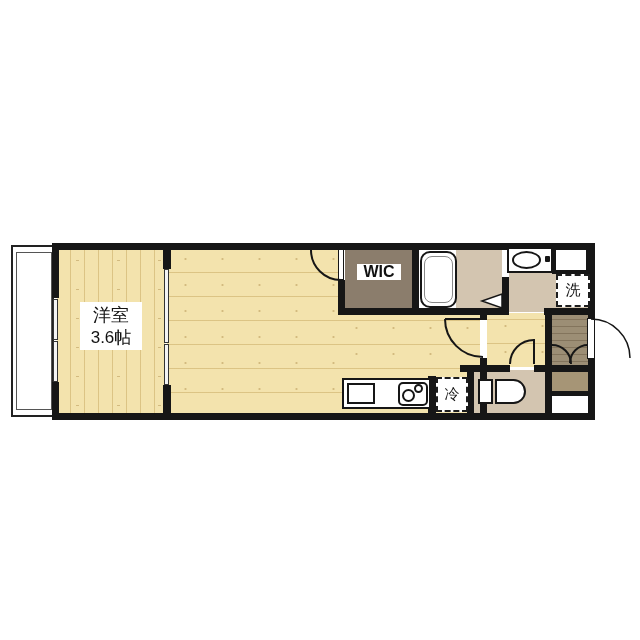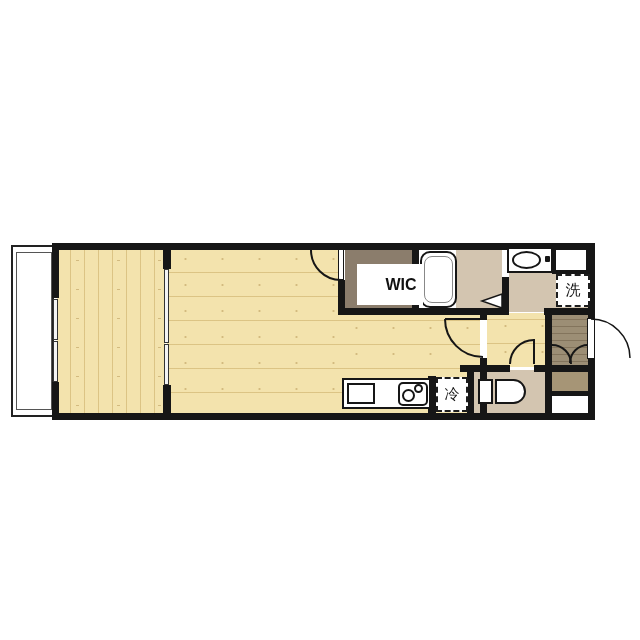--- a/index.html
+++ b/index.html
@@ -108,17 +108,21 @@
     <path d="M 445,319 L 483,319" fill="none" stroke="#161616" stroke-width="2"></path>
     <path d="M 445,319 A 38,38 0 0 0 483,357" fill="none" stroke="#161616" stroke-width="2"></path>
     <path d="M 534,339 L 534,364" fill="none" stroke="#161616" stroke-width="2"></path>
     <path d="M 510,364 A 24,24 0 0 1 534,340" fill="none" stroke="#161616" stroke-width="2"></path>
     <path d="M 552,345 A 19,19 0 0 1 571,364" fill="none" stroke="#161616" stroke-width="2"></path>
     <path d="M 588,345 A 18,18 0 0 0 570,363" fill="none" stroke="#161616" stroke-width="2"></path>
     <path d="M 591,319 A 39,39 0 0 1 630,358" fill="none" stroke="#161616" stroke-width="1.5"></path>
     <polygon points="482,301 502,294 502,308" fill="#ffffff" stroke="#161616" stroke-width="1.5"></polygon>
   </svg>
 
-  <div class="lbl" style="left:357px;top:264px;width:44px;height:41px;font-weight:bold;padding-left:22px;">
+  <div class="lbl" style="left:80px;top:302px;width:62px;height:48px;">
+    <span class="nm">洋室</span>
+    <span class="sz">3.6帖</span>
+  </div>
+  <div class="lbl" style="left:357px;top:264px;width:44px;height:16px;font-weight:bold;">
     <span class="nm" style="font-size:16px;">WIC</span>
   </div>
 
 </div>
 
 </body></html>

